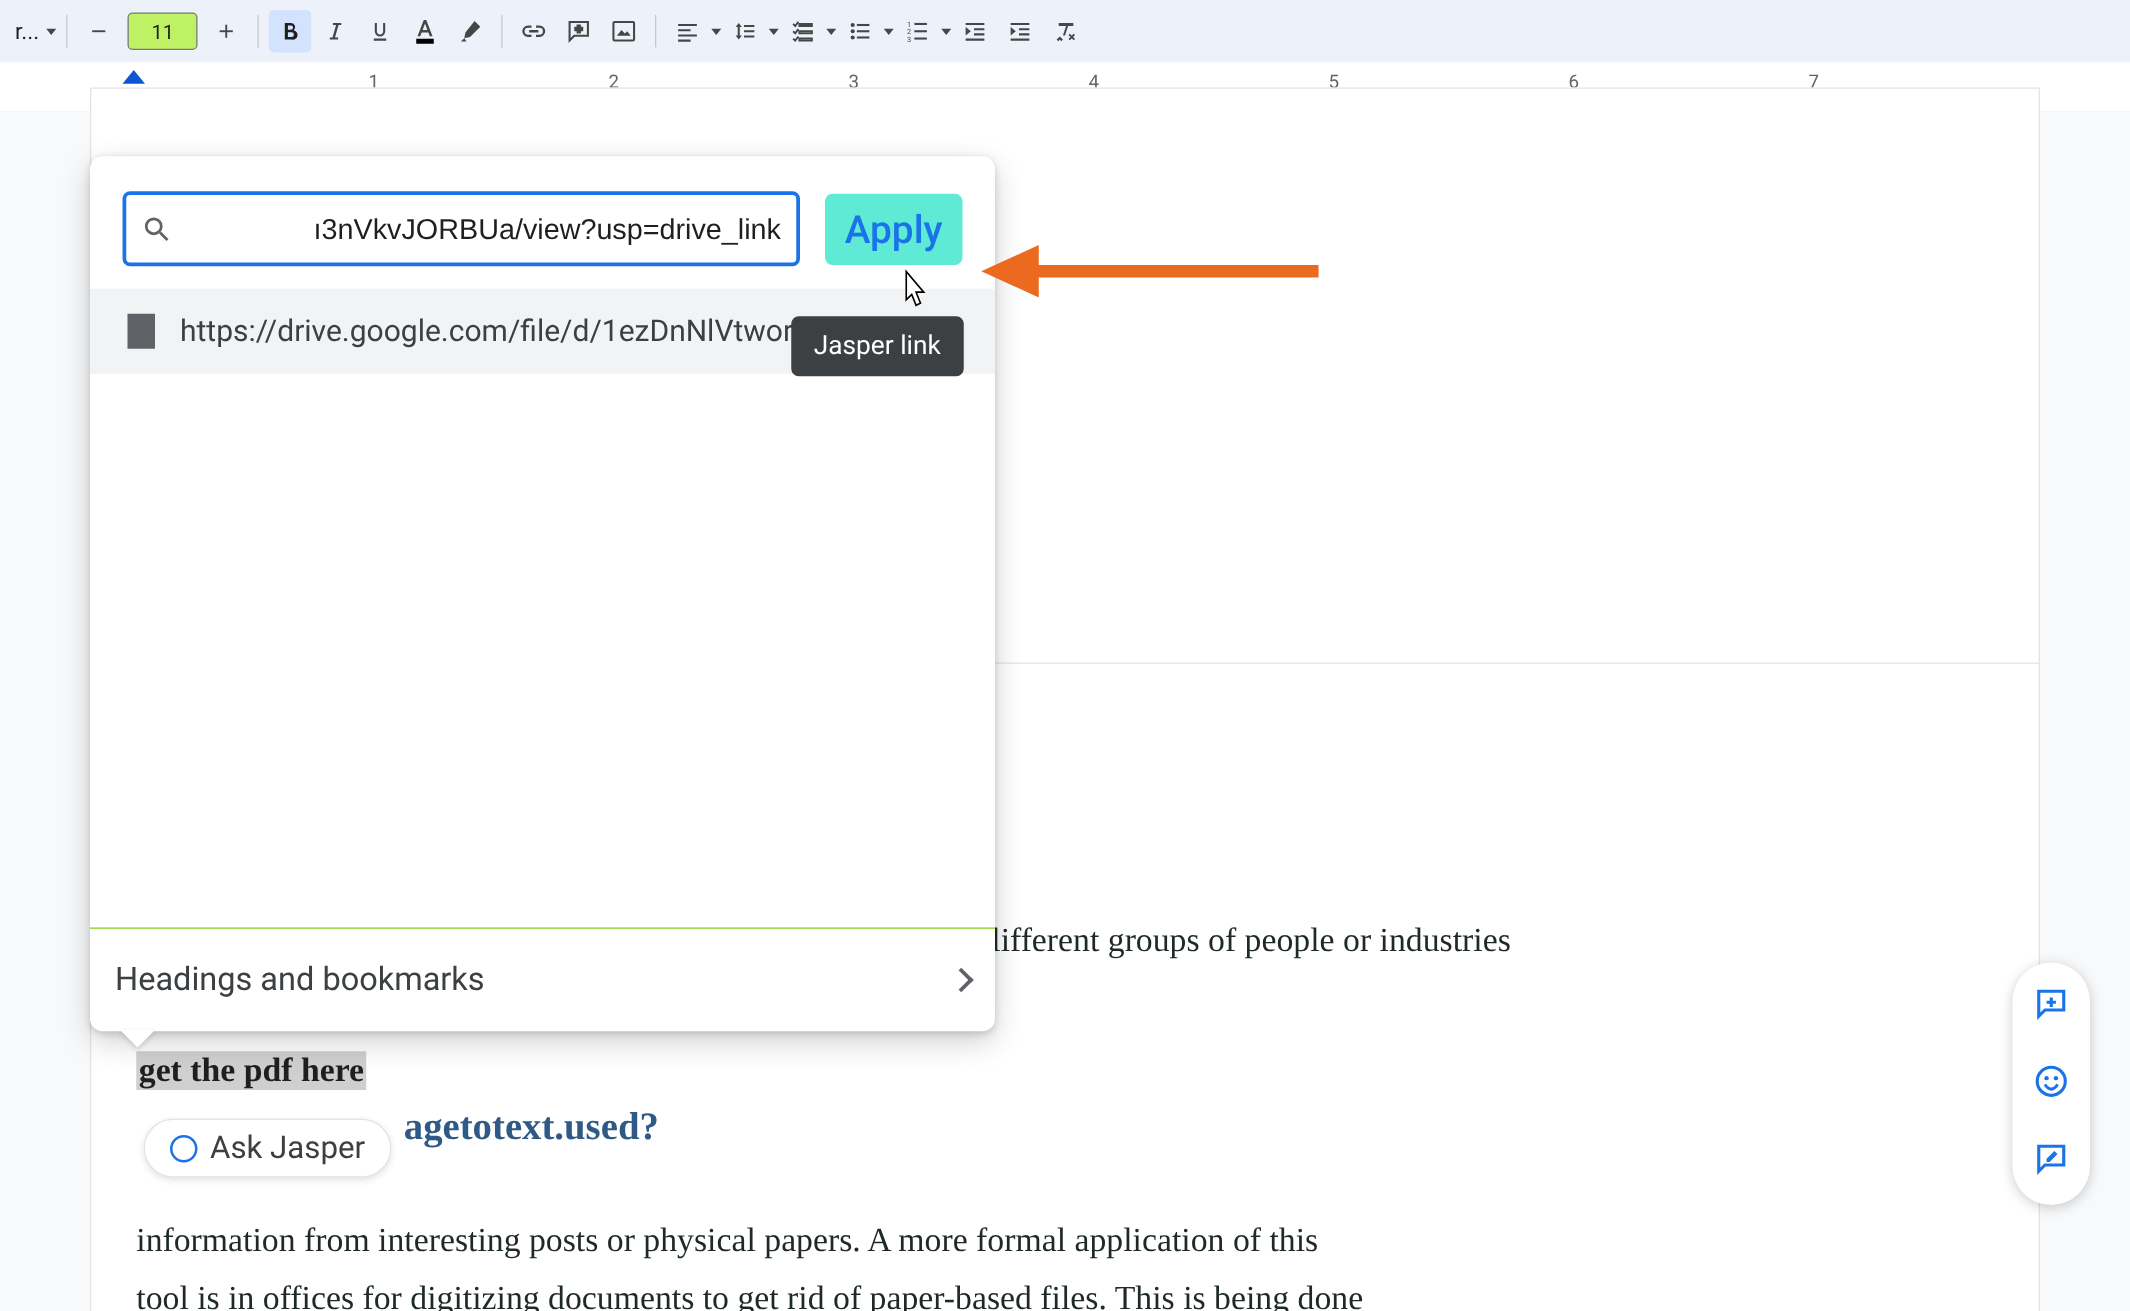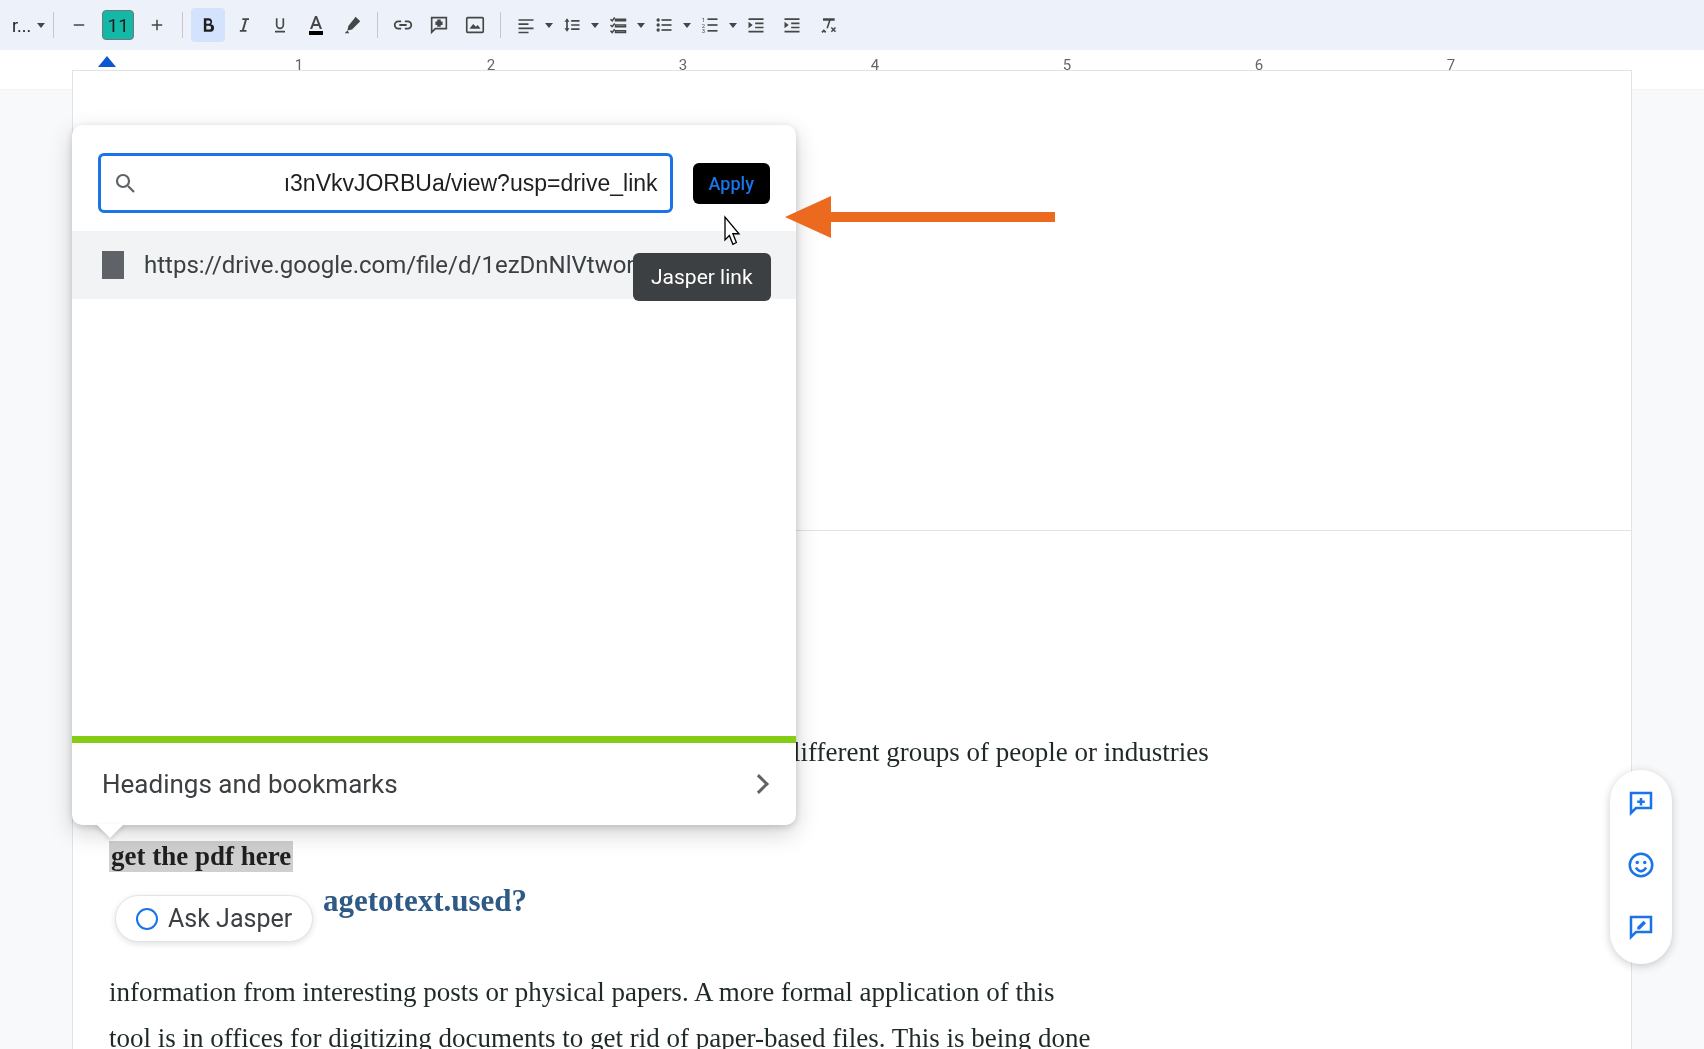--- a/index.html
+++ b/index.html
@@ -40,22 +40,22 @@
   .tb-btn.active { background: #d3e3fd; color: #1f1f1f; }
   .tb-wrap { display: flex; align-items: center; }
   .dd-caret {
     width:0;height:0;border-left:4px solid transparent;border-right:4px solid transparent;
     border-top:5px solid #444746; margin-left:2px;
   }
   .font-size-box {
     display:flex; align-items:center; gap:6px;
   }
   .font-size-input {
-    width: 32px; height:30px; border:1px solid #747775; border-radius:4px;
-    text-align:center; font-size:19px; background:#14b8a6; color:#1f1f1f;
+    width: 56px; height:30px; border:1px solid #747775; border-radius:4px;
+    text-align:center; font-size:16px; background:#bef264; color:#1f1f1f;
     display:flex;align-items:center;justify-content:center;
   }
   .style-name { font-size:18px; color:#1f1f1f; padding:0 4px; }
 
   
   .ruler-bar {
     height: 40px;
     background: #fff;
     border-bottom: 1px solid #f1f3f4;
     position: relative;
@@ -112,36 +112,36 @@
   .search-box {
     flex:1; height:60px; border:3px solid #1a73e8; border-radius:6px;
     display:flex; align-items:center; padding:0 12px; gap:10px;
   }
   .search-input {
     flex:1; border:none; outline:none; font-size:23px; color:#1f1f1f;
     font-family: Arial, sans-serif;
     text-align:right;
   }
   .apply-btn {
-    color:#1a73e8; font-size:18px; font-weight:500;
+    color:#1a73e8; font-size:31px; font-weight:500;
     padding:10px 16px; border-radius:6px; cursor:pointer;
-    background:#000000;
+    background:#5eead4;
   }
   .suggestion {
     display:flex; align-items:center; gap:20px;
     padding:20px 30px; background:#f1f3f4; margin-top:8px;
   }
   .suggestion .file-ic {
     width:22px;height:28px;background:#5f6368; position:relative;
   }
   .suggestion-text { font-size:24px; color:#3c4043; white-space:nowrap; overflow:hidden; }
   .link-spacer { flex:1; }
   .link-footer {
-    border-top:7px solid #84cc16;
-    padding:26px 30px;
+    border-top:1px solid #84cc16;
+    padding:26px 20px;
     display:flex; align-items:center; justify-content:space-between;text-align:center;
   }
   .link-footer-text { font-size:26px; color:#3c4043; }
   .chevron-right {
     width:14px;height:14px;border-top:3px solid #5f6368;border-right:3px solid #5f6368;
     transform:rotate(45deg);
   }
   .dialog-pointer {
     position:absolute; left:24px; bottom:-13px;
     width:0;height:0;border-left:14px solid transparent;border-right:14px solid transparent;

